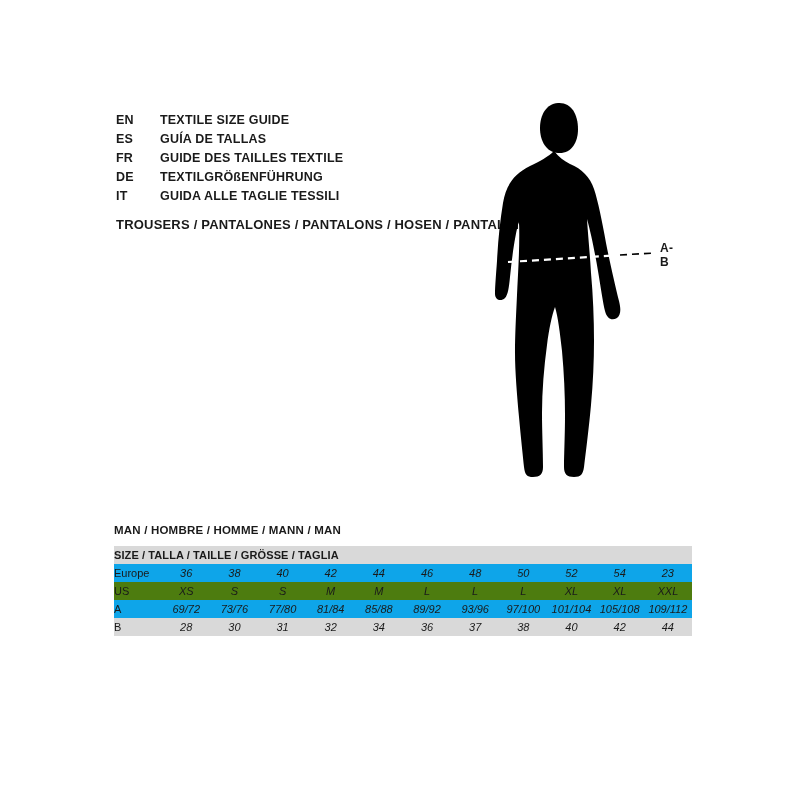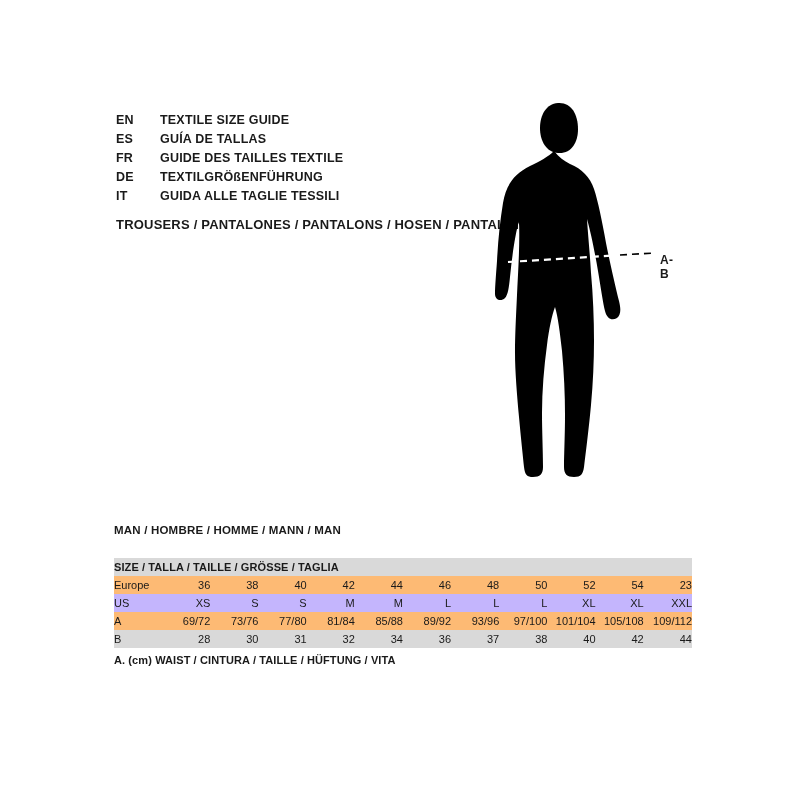--- a/index.html
+++ b/index.html
@@ -63,69 +63,70 @@
     left: 470px;
     top: 95px;
     width: 230px;
     height: 410px;
   }
   .figure-wrap svg { display: block; }
 
   .ab-label {
     position: absolute;
     left: 660px;
-    top: 253px;
+    top: 241px;
     font-size: 12px;
     font-weight: bold;
     letter-spacing: 0.3px;
   }
 
   
   .table-section {
     position: absolute;
     left: 114px;
     top: 524px;
     width: 578px;
   }
   .table-title {
     font-size: 11.5px;
     font-weight: bold;
     letter-spacing: 0.2px;
-    margin-bottom: 22px;
+    margin-bottom: 10px;
     white-space: nowrap;
   }
   table.size-table {
     border-collapse: collapse;
     width: 578px;
     table-layout: fixed;
     font-size: 11px;
   }
   table.size-table td {
     padding: 2px 0 2px 0;
     vertical-align: middle;
     line-height: 14px;
     white-space: nowrap;
   }
   tr.band-grey td { background: #d9d9d9; margin-top: 22px; }
-  tr.band-light td { background: #fdba74; }
-  tr.band-white td { background: #c4b5fd; }
+  tr.band-light td { background: #0ea5e9; }
+  tr.band-white td { background: #4d7c0f; }
 
   td.col-label {
     width: 84px;
     padding-left: 4px;
     font-weight: normal;
   }
   td.col-head-label {
     width: 84px;
     padding-left: 4px;
     font-weight: bold;
   }
   td.val {
     width: 54.9px;
-    text-align: right;
+    text-align: center;
+    font-style: italic;
   }
   .header-row-text {
     font-weight: bold;
     letter-spacing: 0.1px;
   }
 
   .notes {
     position: absolute;
     left: 114px;
     top: 652px;
@@ -286,16 +287,15 @@
           <td class="val">38</td>
           <td class="val">40</td>
           <td class="val">42</td>
           <td class="val">44</td>
         </tr>
       </tbody>
     </table>
   </div>
 
   <div class="notes">
-    <div>A. (cm) WAIST / CINTURA / TAILLE / HÜFTUNG / VITA</div>
   </div>
 
 </div>
 
 </body></html>

